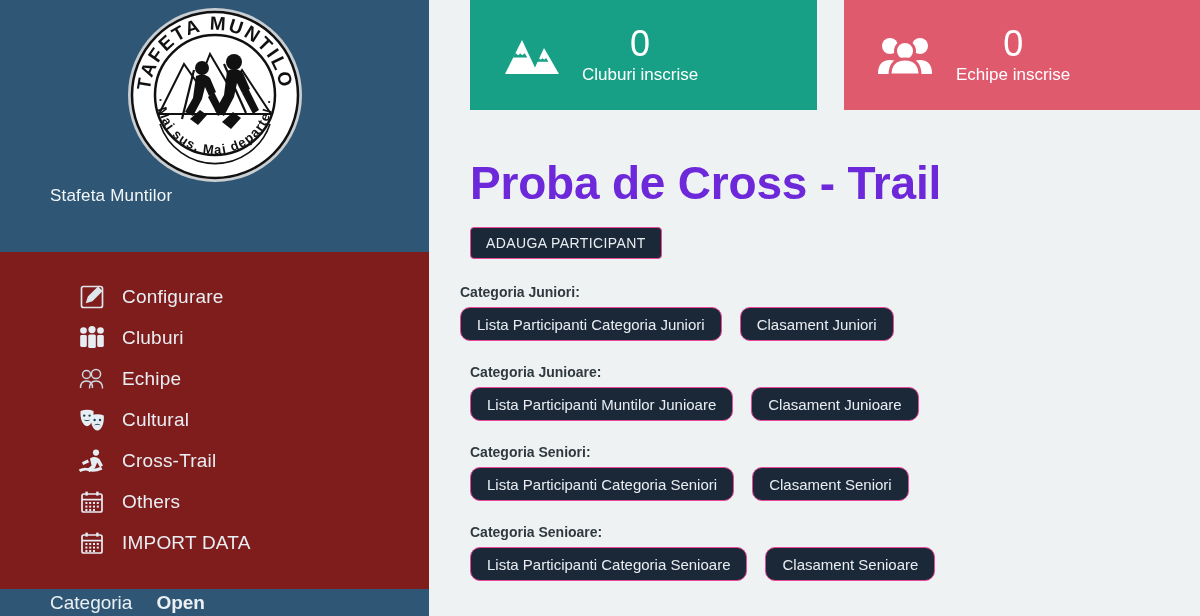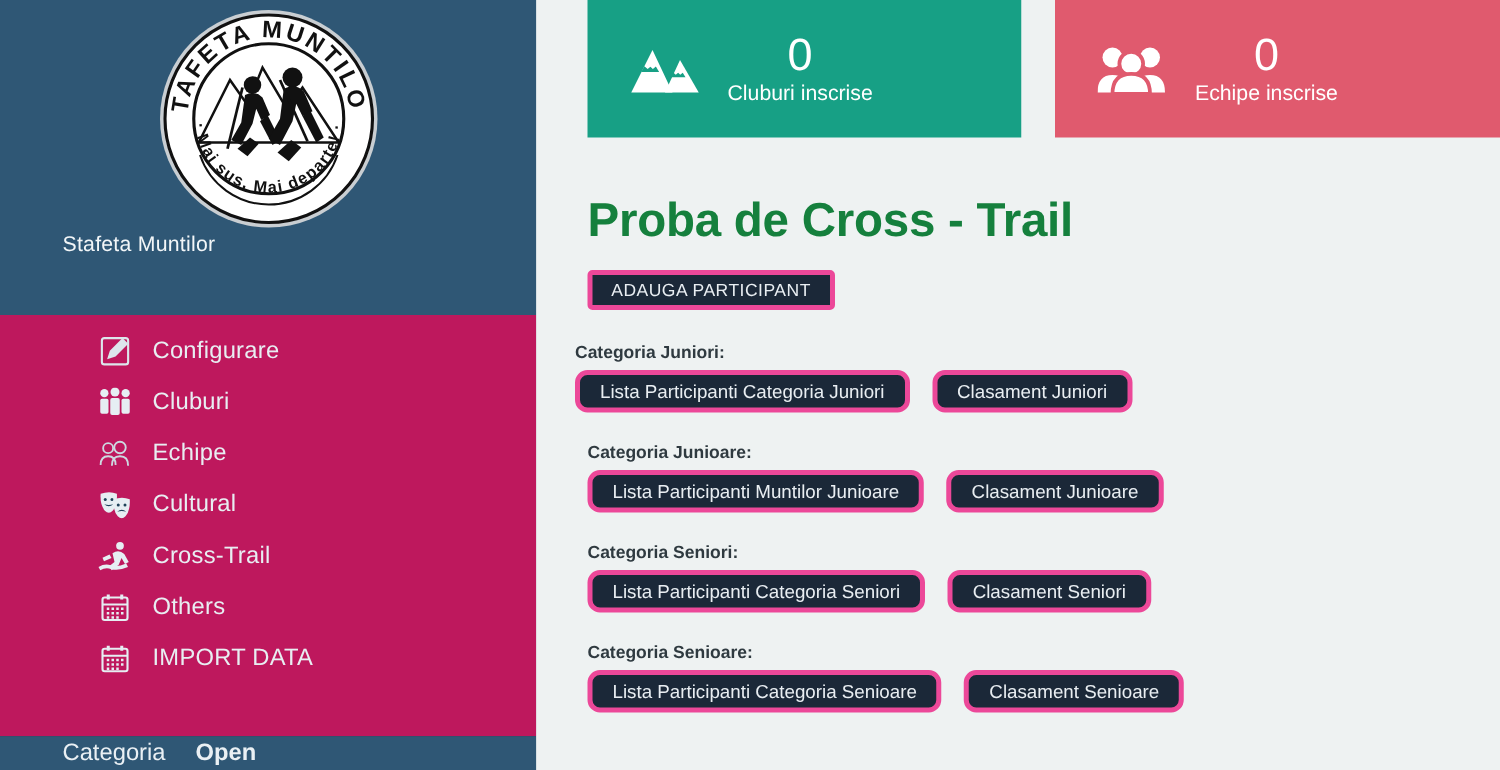--- a/index.html
+++ b/index.html
@@ -29,21 +29,21 @@
     margin-top: 4px;
     display: flex; align-items: center; justify-content: center;
   }
   .brand-name {
     align-self: flex-start;
     margin-left: 50px;
     color: #f2f6f8;
     font-size: 17px;
     letter-spacing: .2px;
   }
-  .sb-nav { flex: 1 1 auto; padding-top: 8px; background: #be185d; }
+  .sb-nav { flex: 1 1 auto; padding-top: 24px; background: #7f1d1d; }
   .nav-item {
     display: flex; align-items: center;
     height: 41px;
     padding-left: 78px;
     cursor: pointer;
   }
   .nav-icon {
     width: 28px; height: 28px;
     flex: 0 0 28px;
     display: flex; align-items: center; justify-content: center;
@@ -85,30 +85,30 @@
   .card-green { width: 347px; background: #17a085; }
   .card-red   { width: 356px; background: #e05a6e; }
   .card-icon { width: 62px; flex: 0 0 62px; margin-right: 16px; }
   .card-icon svg { display: block; }
   .card-body { display: flex; flex-direction: column; align-items: center; }
   .card-num { font-size: 36px; line-height: 40px; font-weight: normal; }
   .card-cap { font-size: 17px; line-height: 22px; white-space: nowrap; }
 
   .page-title {
     margin: 46px 0 0 41px;
-    font-size: 38px;
+    font-size: 46px;
     font-weight: bold;
-    color: #15803d;
+    color: #6d28d9;
     letter-spacing: -.2px;
   }
 
   .btn {
     display: inline-flex; align-items: center; justify-content: center;
     background: #1b2838;
-    border: 4px solid #ec4899;
+    border: 1px solid #ec4899;
     border-radius: 4px;
     color: #e9eef2;
     cursor: pointer;
     white-space: nowrap;
   }
   .btn-add {
     margin: 17px 0 0 41px;
     height: 32px;
     padding: 0 15px;
     font-size: 14px;

